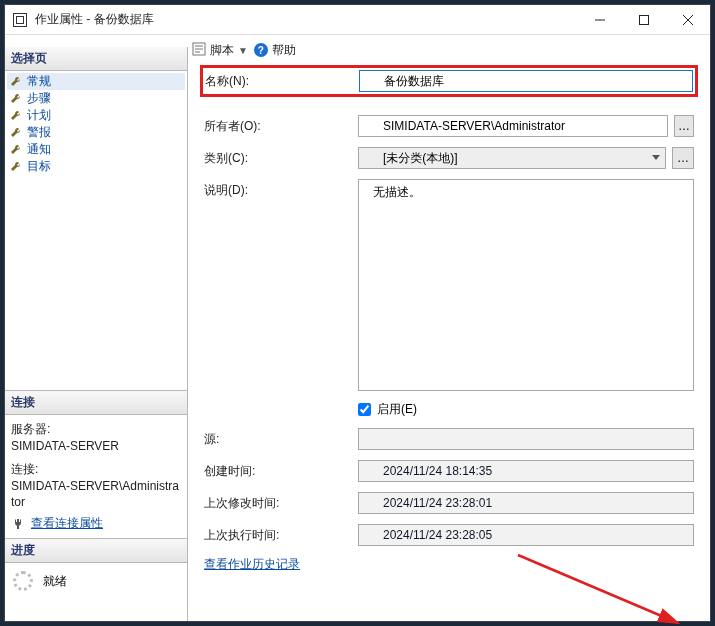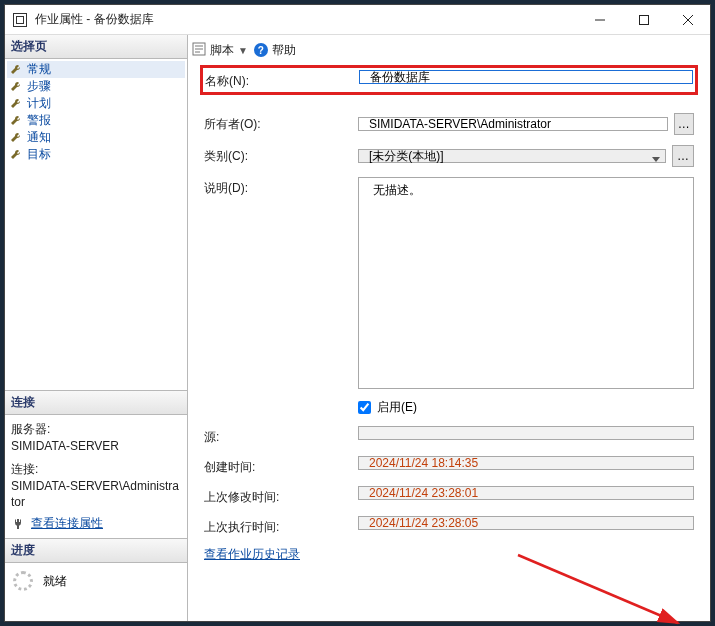--- a/index.html
+++ b/index.html
@@ -8,21 +8,21 @@
 
   .titlebar { height: 30px; display: flex; align-items: center; padding-left: 8px; background: #fff; border-bottom: 1px solid #ddd; }
   .titlebar .icon { width: 14px; height: 14px; border: 1px solid #333; margin-right: 8px; display:flex; align-items:center; justify-content:center; }
   .titlebar .icon::after { content:""; width:6px; height:6px; border:1px solid #333; }
   .titlebar .title { flex: 1; color: #222; }
   .winbtn { width: 44px; height: 28px; display: flex; align-items: center; justify-content: center; }
   .winbtn svg { width: 10px; height: 10px; }
 
   .body { flex: 1; display: flex; min-height: 0; }
 
-  .sidebar { width: 183px; background: #f0f0f0; border-right: 1px solid #b8b8b8; display: flex; flex-direction: column; }
+  .sidebar { width: 183px; background: #f0f0f0; border-right: 1px solid #b8b8b8; display: flex; flex-direction: column; margin-top: 12px; }
   .sidesection { border-bottom: 1px solid #b8b8b8; }
   .sidehead { background: linear-gradient(#f8f8f8,#e4e4e4); padding: 3px 6px; font-weight: bold; color: #2a3a6a; border-bottom: 1px solid #b8b8b8; }
   .sidebody { background: #fff; padding: 2px 2px; }
   .navitem { display: flex; align-items: center; padding: 1px 4px 1px 2px; color: #0a4aa0; cursor: default; height: 17px; }
   .navitem.sel { background: #e4ecf7; }
   .wrench { width: 14px; height: 14px; margin-right: 4px; display:inline-block; }
   .wrench svg { width:14px; height:14px; }
   .conninfo { background:#fff; padding: 6px 6px; color:#222; line-height:1.4; word-break:break-all; }
   .connlink { color: #0a4aa0; text-decoration: underline; margin-left: 4px; cursor:pointer; }
   .connrow { display:flex; align-items:center; margin-top:4px; }
@@ -37,22 +37,22 @@
   .main { flex:1; display:flex; flex-direction:column; padding:0; }
   .toolbar { height:30px; display:flex; align-items:center; padding:0 4px; gap:6px; }
   .tbtn { display:flex; align-items:center; gap:4px; color:#222; cursor:pointer; }
   .tarrow { font-size:10px; color:#555; }
   .help-icon { width:14px; height:14px; background:#1a6dd6; border-radius:50%; color:#fff; display:flex; align-items:center; justify-content:center; font-size:10px; font-weight:bold; }
 
   .form { flex:1; padding: 4px 16px 0 16px; position:relative; }
   .row { display:flex; align-items:flex-start; margin-bottom:10px; }
   .lbl { width:154px; padding-top:3px; color:#222; }
   .ctl { flex:1; display:flex; align-items:center; gap:6px; }
-  input[type=text].fld, .selbox, .ro { height:14px; border:1px solid #a8a8a8; background:#fff; padding:0 10px; font-size:12px; width:100%; }
-  .ro { background:#f2f2f2; color:#c2410c; display:flex; align-items:center; }
+  input[type=text].fld, .selbox, .ro { height:22px; border:1px solid #a8a8a8; background:#fff; padding:0 24px; font-size:12px; width:100%; }
+  .ro { background:#f2f2f2; color:#0f172a; display:flex; align-items:center; }
   .highlight-red { border:3px solid #e02020; padding:2px; margin:-4px -4px 18px -4px; }
   textarea.fld { width:100%; height:212px; border:1px solid #a8a8a8; padding:4px 14px; font-size:12px; resize:none; font-family:inherit; }
   .smbtn { width:22px; height:22px; background:#e6e6e6; border:1px solid #a8a8a8; display:flex; align-items:center; justify-content:center; cursor:pointer; }
   .selwrap { position:relative; flex:1; }
   .selbox { display:flex; align-items:center; background:#eee; cursor:default; }
   .selwrap::after { content:""; position:absolute; right:6px; top:8px; border-left:4px solid transparent; border-right:4px solid transparent; border-top:5px solid #555; }
   .chk { display:flex; align-items:center; gap:6px; margin-left:0; }
   .chk input { width:13px; height:13px; }
   .linka { color:#0a4aa0; text-decoration:underline; cursor:pointer; }
 

